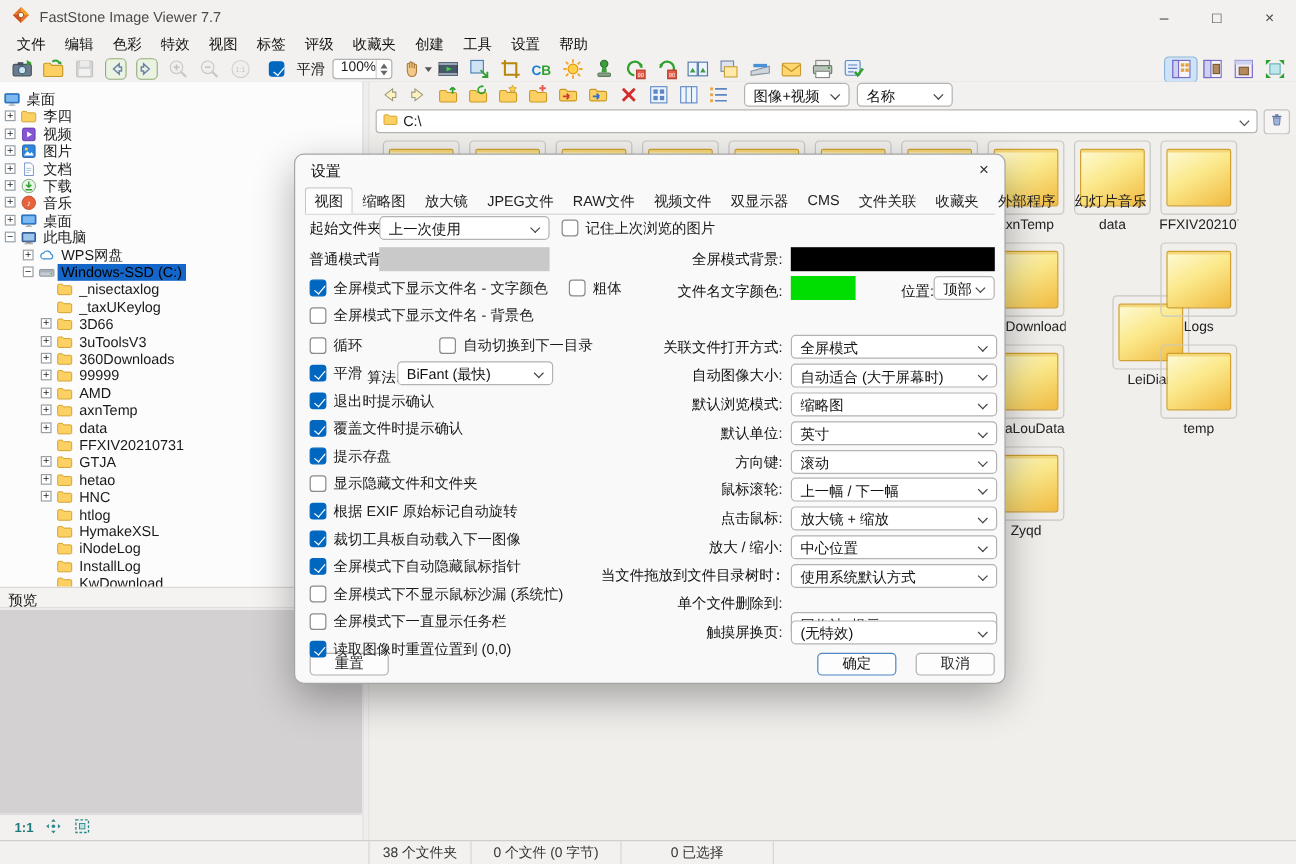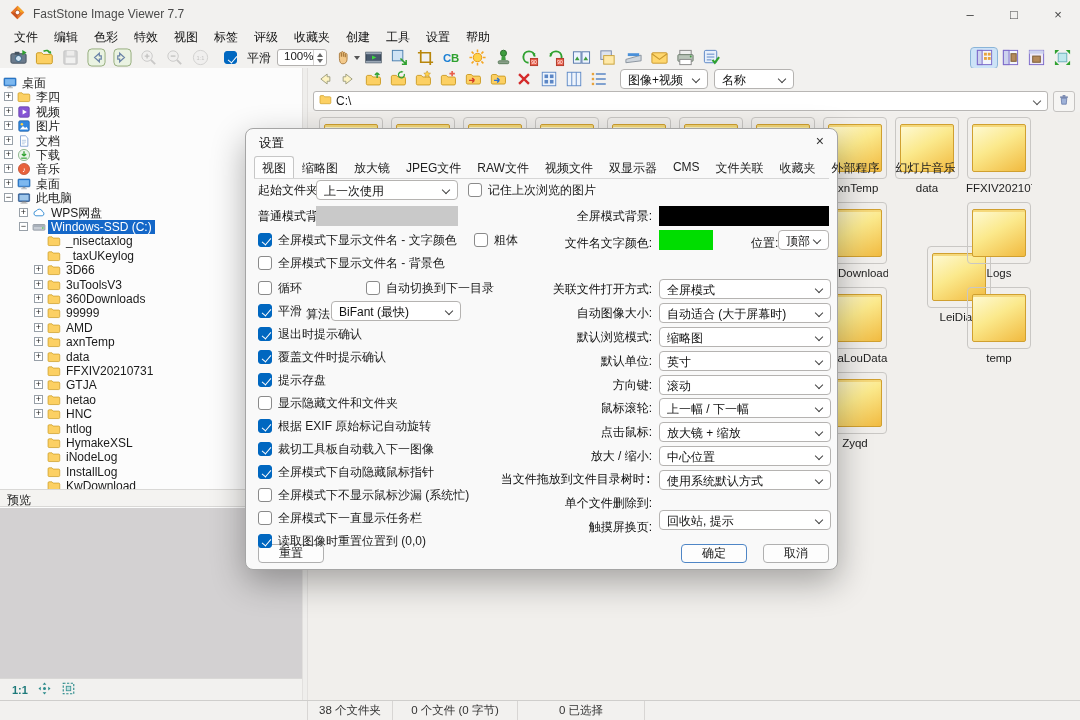--- a/index.html
+++ b/index.html
@@ -32,21 +32,21 @@
   #tb-right{position:absolute;right:5px;top:0;height:21px;display:flex;align-items:center}
   
   #left{position:absolute;left:0;top:68px;width:302px;bottom:20px;background:#fcfcfc;overflow:hidden}
   #tree{position:absolute;top:0;left:0;right:0;height:421px;overflow:hidden}
   .tree-row{position:absolute;left:0;right:0;height:14px;white-space:nowrap}
   .tree-row span{position:absolute;top:0}
   .expander{width:9px;height:9px;top:2px!important;border:1px solid #98a0a8;background:#fff;box-sizing:border-box;
             font-size:9px;line-height:6px;text-align:center;color:#222}
   .ticon{top:0!important}
   .tree-label{line-height:14px;padding:0 3px;font-size:12px}
-  .tree-label.sel{background:#1467c8;color:#ffffff}
+  .tree-label.sel{background:#1467c8;color:#000000}
   .preview-header{position:absolute;top:421px;left:0;right:0;height:18px;background:#f4f3f1;
             border-top:1px solid #d9d8d6;border-bottom:1px solid #d9d8d6;box-sizing:border-box;padding:2px 7px;font-size:12px}
   .preview-content{position:absolute;top:440px;left:0;right:0;bottom:22px;background:#d3d1d2}
   .preview-controls{position:absolute;left:0;right:0;bottom:0;height:22px;background:#f2f1ef;border-top:1px solid #d9d8d6;
             display:flex;align-items:center;gap:9px;padding-left:12px;box-sizing:border-box}
   .pv-zoom{color:#1e7a7a;font-weight:bold;font-size:11px}
   
   #splitter{position:absolute;left:302px;top:68px;width:6px;bottom:20px;background:#efeeec;border-left:1px solid #e2e0de;border-right:1px solid #e2e0de;box-sizing:border-box}
   
   #right{position:absolute;left:308px;top:68px;right:0;bottom:20px;background:#f2f1ef}
@@ -1028,13 +1028,14 @@
     <div class="dd" style="left: 413px; top: 269px; width: 172px;">上一幅 / 下一幅</div>
     <span class="dlabel r" style="right: 185px; top: 296px;">点击鼠标:</span>
     <div class="dd" style="left: 413px; top: 293px; width: 172px;">放大镜 + 缩放</div>
     <span class="dlabel r" style="right: 185px; top: 320px;">放大 / 缩小:</span>
     <div class="dd" style="left: 413px; top: 317px; width: 172px;">中心位置</div>
     <span class="dlabel r" style="right: 185px; top: 344px; font-family: Liberation Mono, monospace;">当文件拖放到文件目录树时:</span>
     <div class="dd" style="left: 413px; top: 341px; width: 172px;">使用系统默认方式</div>
     <span class="dlabel r" style="right: 185px; top: 367px;">单个文件删除到:</span>
     <div class="dd" style="left: 413px; top: 381px; width: 172px;">回收站, 提示</div>
     <span class="dlabel r" style="right: 185px; top: 391px;">触摸屏换页:</span>
+    <div class="dd" style="left: 413px; top: 388px; width: 172px;">(无特效)</div>
   </div>
 
 </body></html>

